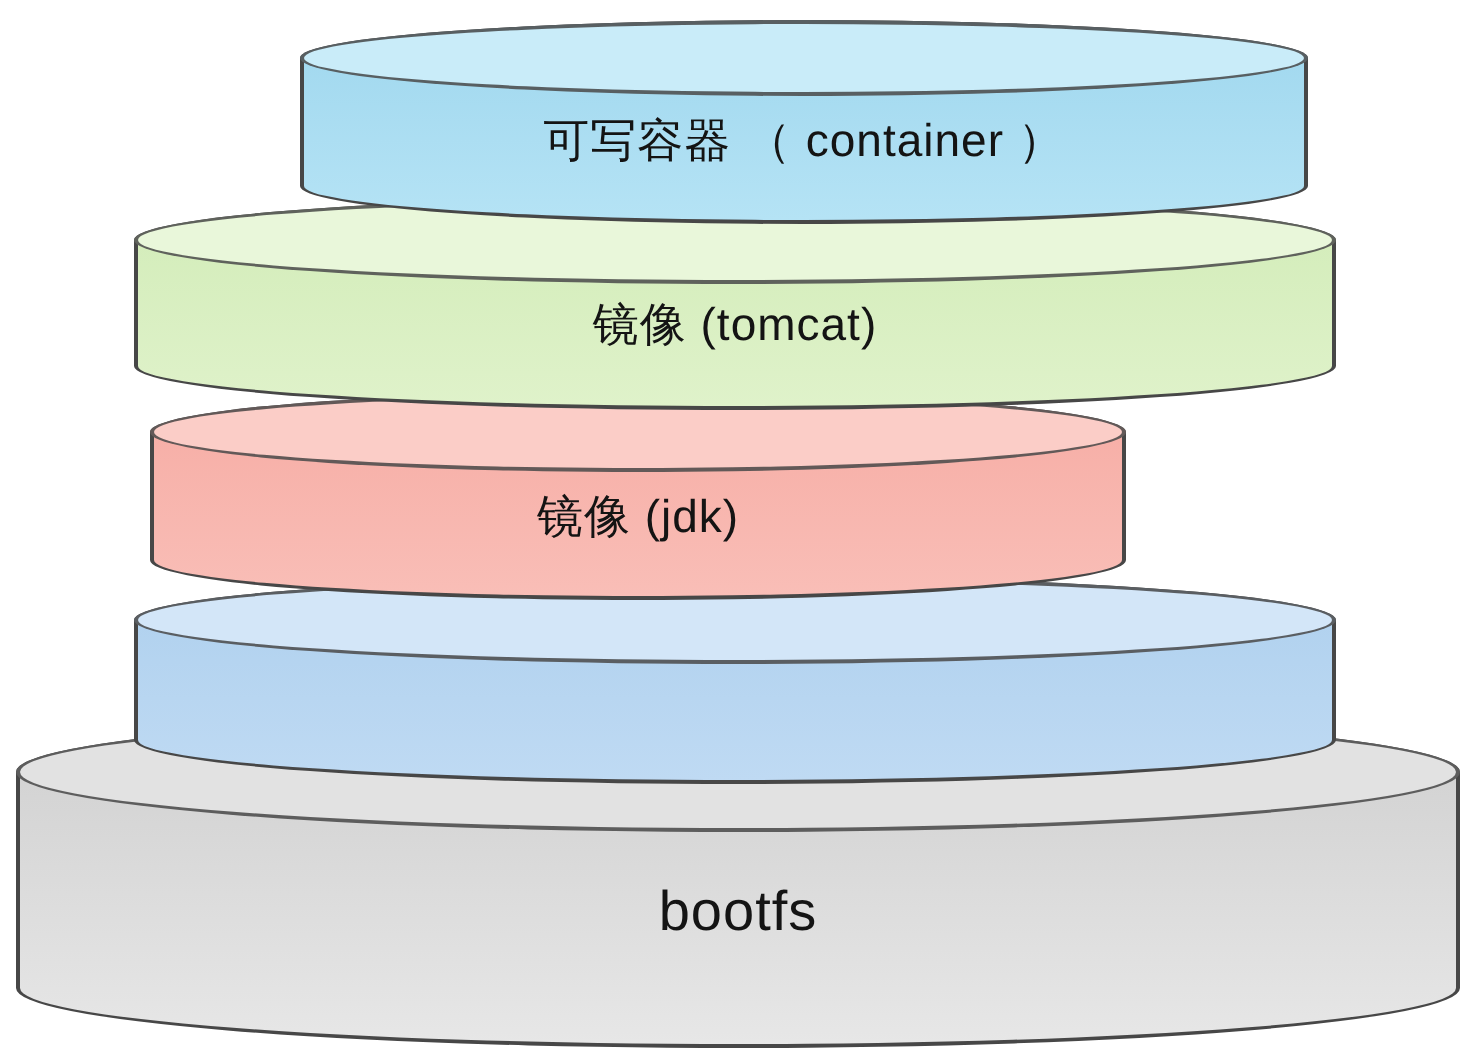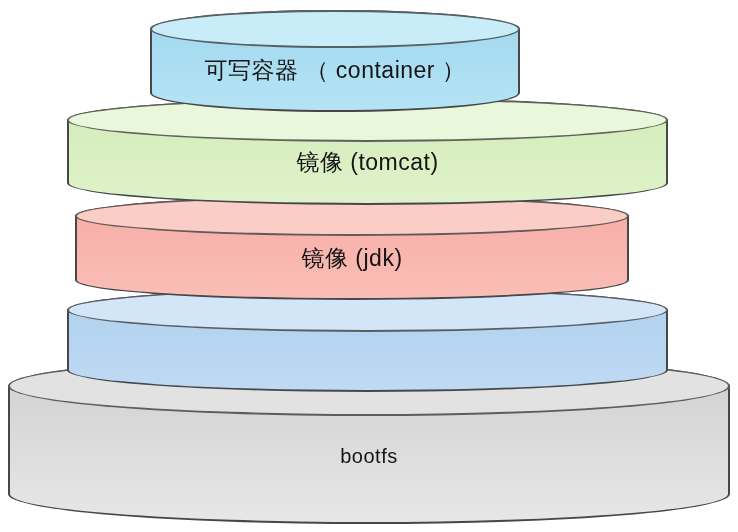--- a/index.html
+++ b/index.html
@@ -41,21 +41,21 @@
     font-size: 23px;
     color: #141414;
     letter-spacing: 0.5px;
     white-space: nowrap;
     z-index: 2;
   }
 
   
   .cyl-container {
     left: 150px; top: 10px;
-    width: 370px; height: 102px;
+    width: 504px; height: 102px;
     border-radius: 50% / 19px;
     background: linear-gradient(to bottom, #9fd7ee, #b5e3f5);
     z-index: 5;
   }
   .cyl-container .cyl-top { height: 38px; background: #c9ecf9; }
   .cyl-container .cyl-label { top: 34px; bottom: 16px; }
 
   
   .cyl-tomcat {
     left: 67px; top: 98px;
@@ -63,21 +63,21 @@
     border-radius: 50% / 22px;
     background: linear-gradient(to bottom, #d2ecb8, #dff2ca);
     z-index: 4;
   }
   .cyl-tomcat .cyl-top { height: 44px; background: #e9f7da; }
   .cyl-tomcat .cyl-label { top: 40px; bottom: 18px; }
 
   
   .cyl-jdk {
     left: 75px; top: 196px;
-    width: 554px; height: 104px;
+    width: 488px; height: 104px;
     border-radius: 50% / 20px;
     background: linear-gradient(to bottom, #f6aca4, #f9beb7);
     z-index: 3;
   }
   .cyl-jdk .cyl-top { height: 40px; background: #fbcdc7; }
   .cyl-jdk .cyl-label { top: 38px; bottom: 18px; }
 
   
   .cyl-rootfs {
     left: 67px; top: 288px;
@@ -91,21 +91,21 @@
 
   
   .cyl-bootfs {
     left: 8px; top: 356px;
     width: 722px; height: 168px;
     border-radius: 50% / 30px;
     background: linear-gradient(to bottom, #cfcfcf, #e7e7e7);
     z-index: 1;
   }
   .cyl-bootfs .cyl-top { height: 60px; background: #e2e2e2; }
-  .cyl-bootfs .cyl-label { top: 58px; bottom: 26px; font-size: 20px; }
+  .cyl-bootfs .cyl-label { top: 58px; bottom: 26px; font-size: 28px; }
 </style>
 </head>
 <body>
 
 <div class="stage">
 
   <div class="cyl cyl-bootfs">
     <div class="cyl-top"></div>
     <div class="cyl-label">bootfs</div>
   </div>

